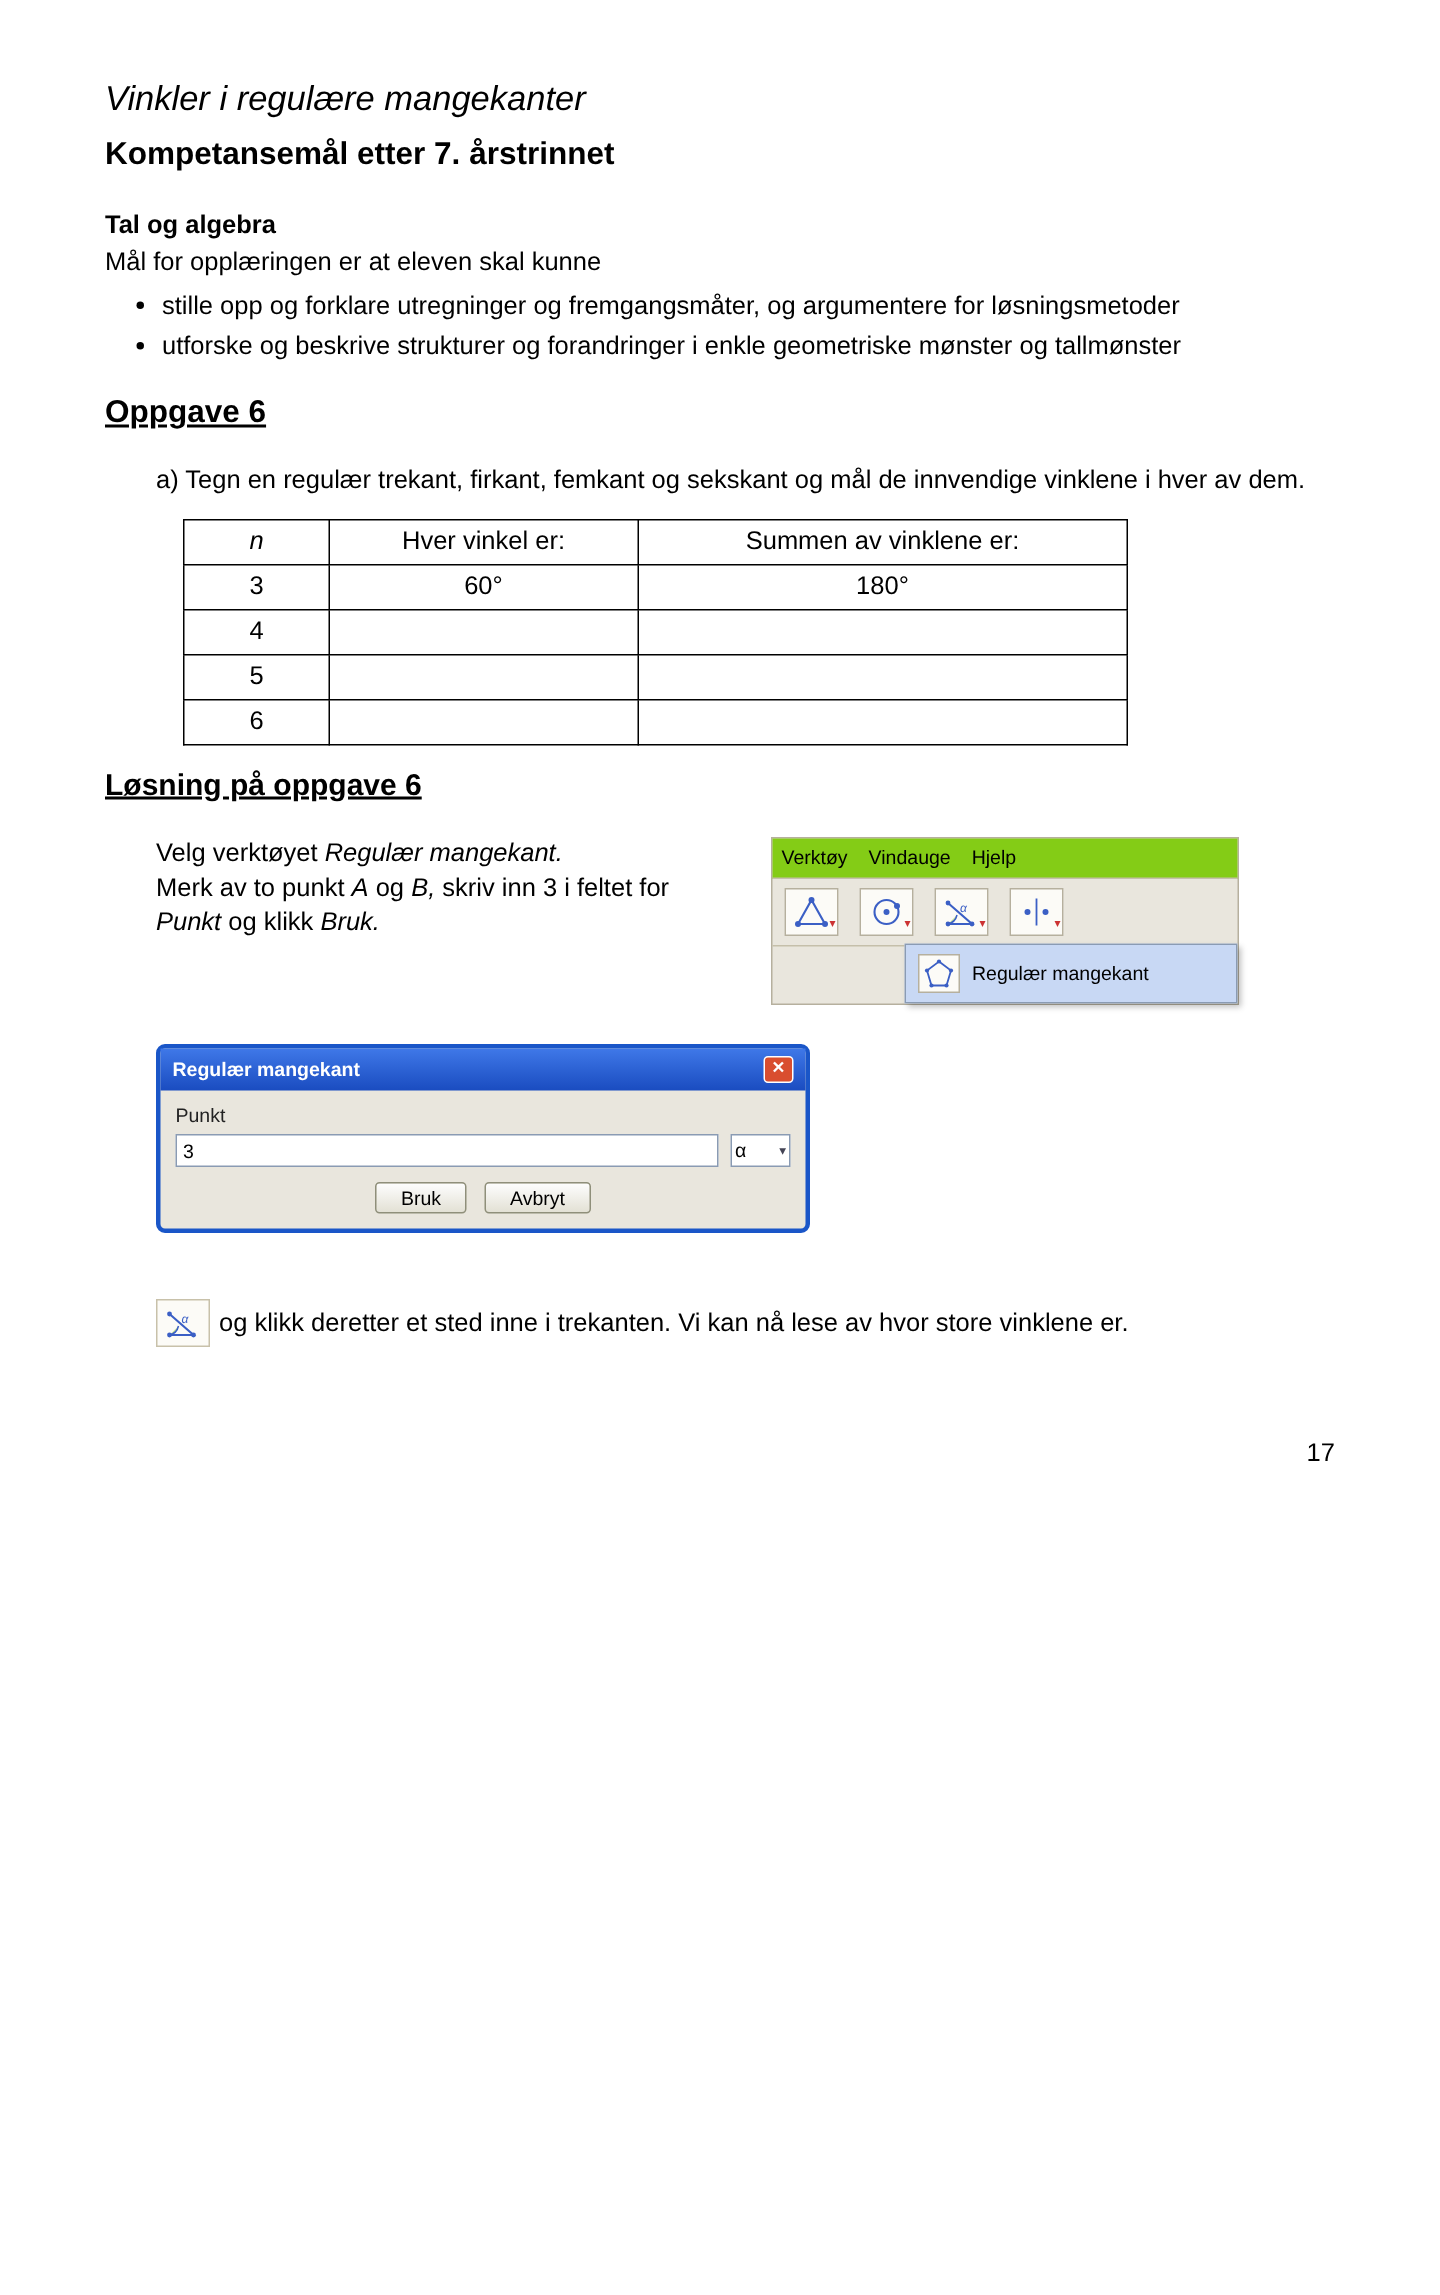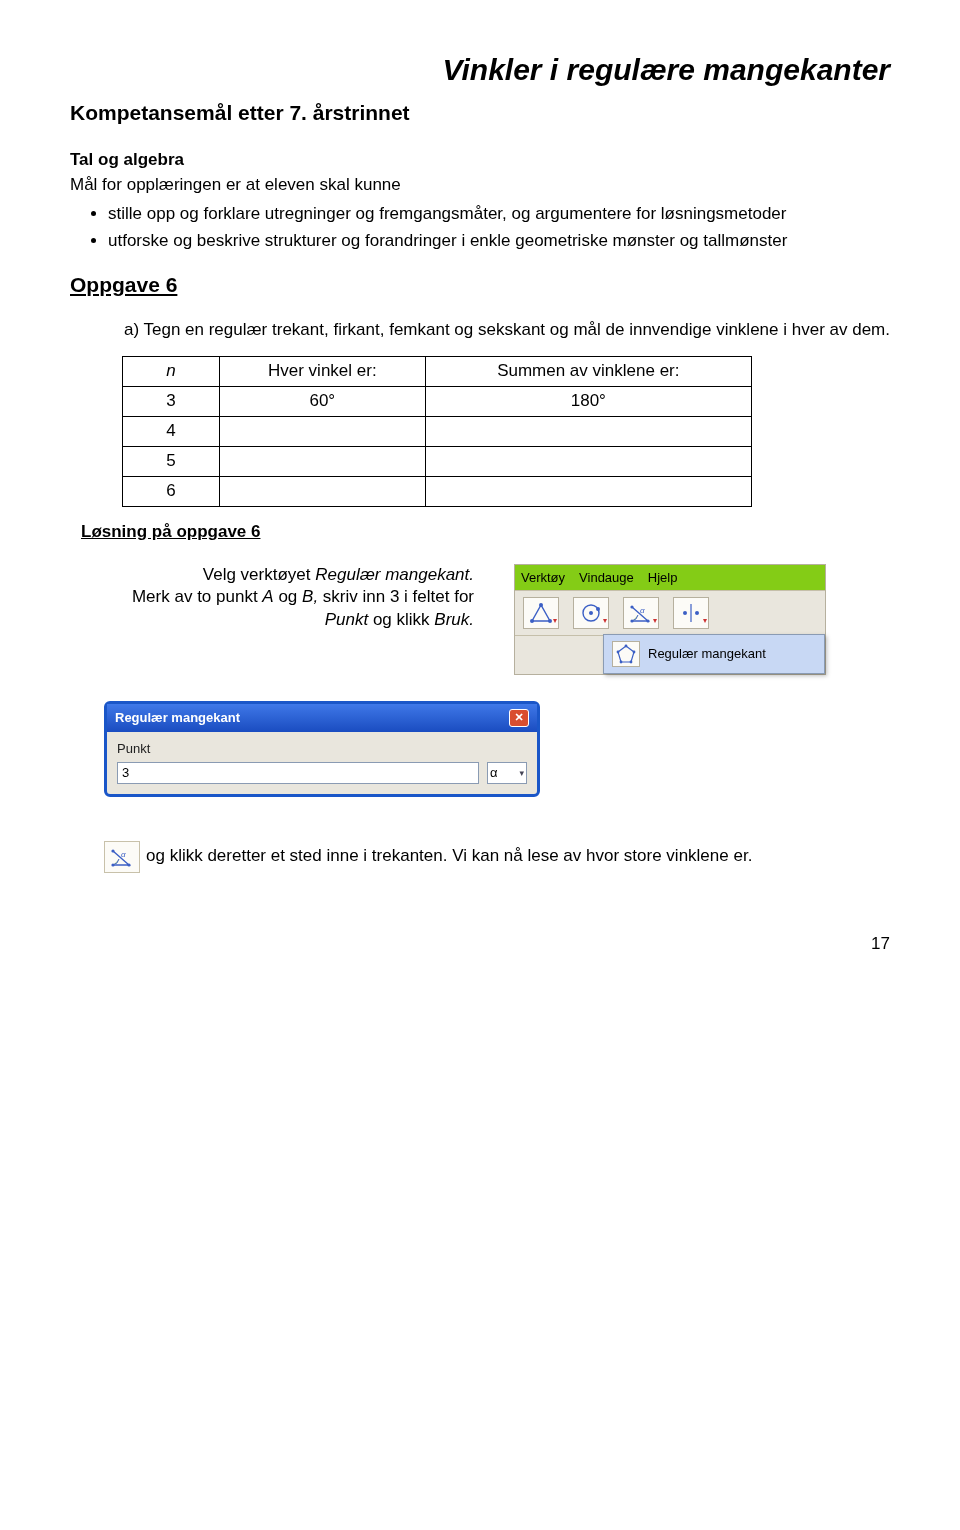--- a/index.html
+++ b/index.html
@@ -8,24 +8,23 @@
     margin: 0;
     padding: 50px 70px 40px 70px;
     width: 960px;
     box-sizing: border-box;
     color: #000;
     font-size: 17px;
     line-height: 1.35;
   }
   h1.title {
     font-style: italic;
-    font-weight: bold;
-    font-size: 30px;
+    font-weight: normal;
+    font-size: 23px;
     margin: 0 0 8px 0;
-    text-align: right;
   }
   h2.subtitle {
     font-weight: bold;
     font-size: 21px;
     margin: 0 0 22px 0;
   }
   .section-head {
     font-weight: bold;
     margin: 0 0 2px 0;
   }
@@ -40,21 +39,20 @@
     margin-bottom: 4px;
   }
   .oppgave {
     font-weight: bold;
     font-size: 21px;
     text-decoration: underline;
     margin: 10px 0 20px 0;
   }
   .indent {
     padding-left: 34px;
-    text-align: right;
   }
   .abc {
     margin-bottom: 14px;
   }
   .italic { font-style: italic; }
 
   table.data {
     border-collapse: collapse;
     margin: 6px 0 10px 52px;
     width: 630px;
@@ -63,23 +61,23 @@
     border: 1px solid #000;
     padding: 3px 8px;
     font-weight: normal;
     text-align: center;
     font-size: 17px;
   }
   table.data td.n { width: 80px; }
 
   .losning {
     font-weight: bold;
-    font-size: 17px;
+    font-size: 20px;
     text-decoration: underline;
-    margin: 14px 0 20px 11px;
+    margin: 14px 0 20px 0;
   }
 
   .row-figs {
     display: flex;
     align-items: flex-start;
     gap: 40px;
     margin-top: 6px;
   }
   .velg-block { width: 370px; }
 
@@ -355,20 +353,24 @@
   </div>
   <div class="body">
     <div class="label">Punkt</div>
     <div class="frow">
       <input class="field" value="3" style="">
       <span class="alpha">
         <span>α</span>
         <span class="chev">▾</span>
       </span>
     </div>
+    <div class="btns">
+      <button class="win">Bruk</button>
+      <button class="win">Avbryt</button>
+    </div>
   </div>
 </div>
 
 <div class="klikk-row">
   <span class="inline-ic">
     <svg viewBox="0 0 26 24">
         <path d="M4 20 L20 20 L4 6" fill="none" stroke="#3b5fc5" stroke-width="1.4"></path>
         <path d="M4 20 A8 8 0 0 0 10 14" fill="#c9e59a" stroke="#3b5fc5" stroke-width="1"></path>
         <text x="12" y="12" font-size="8" fill="#3b5fc5" font-style="italic">α</text>
         <circle cx="4" cy="20" r="1.6" fill="#3b5fc5"></circle>

